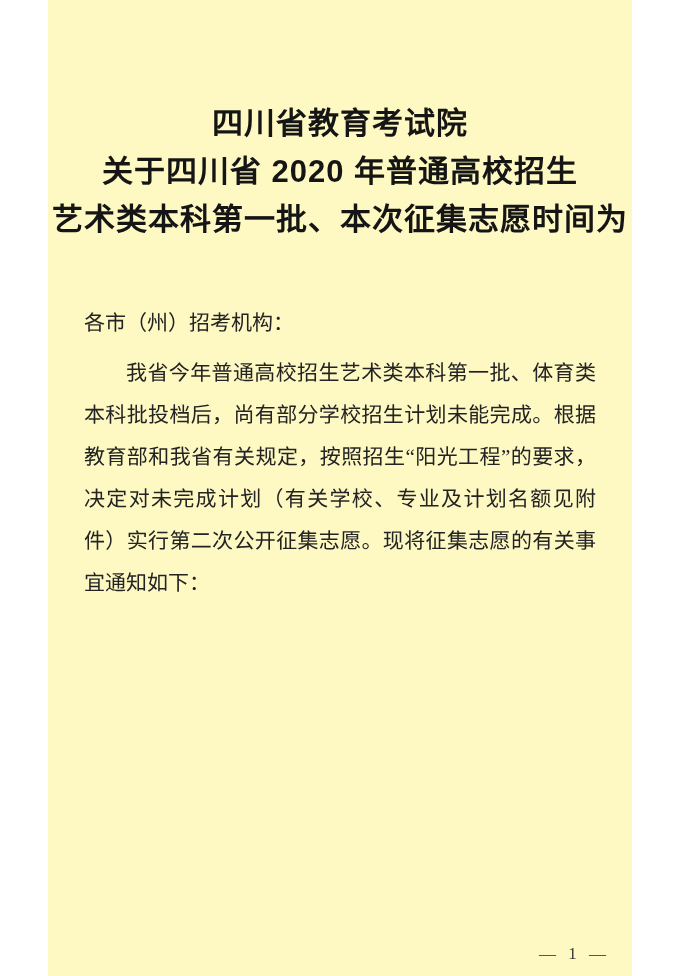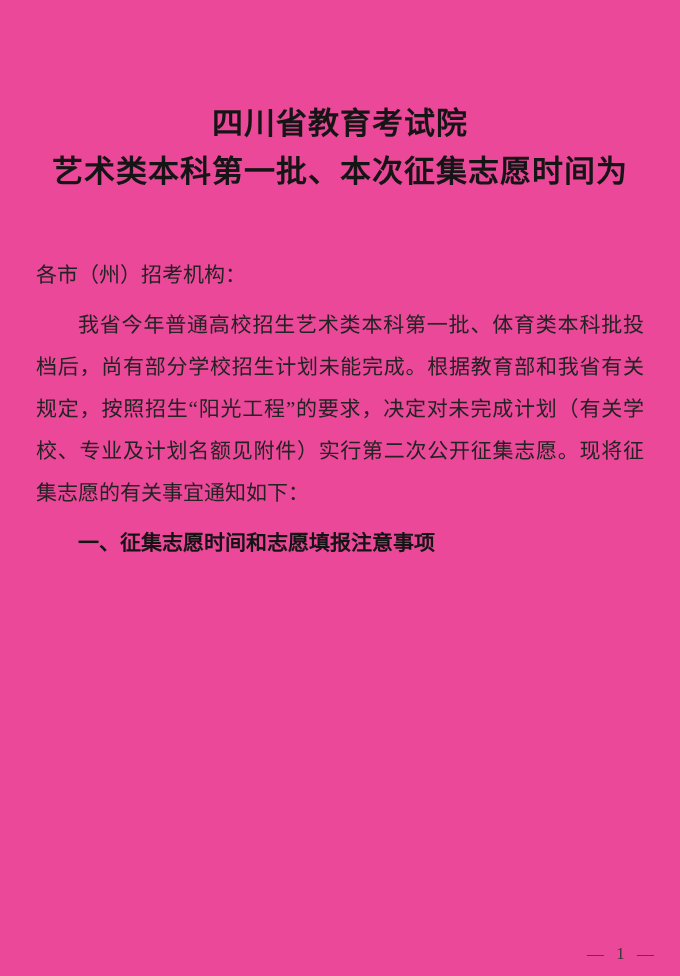--- a/index.html
+++ b/index.html
@@ -2,24 +2,24 @@
 <html lang="zh-CN"><head>
 <meta charset="utf-8">
 <style>
   html, body {
     margin: 0;
     padding: 0;
     background: #ffffff;
   }
   .page {
     position: relative;
-    width: 680px;
+    width: 584px;
     height: 976px;
     margin: 0 auto;
-    background: #ec4899;
+    background: #fef9c3;
     color: #1c1c1c;
     overflow: hidden;
     box-sizing: border-box;
   }
   .doc-title {
     padding-top: 100px;
     text-align: center;
     font-family: "Liberation Sans", "DejaVu Sans", sans-serif;
     font-weight: 700;
     font-size: 31px;
@@ -60,24 +60,24 @@
     color: #3a3a3a;
   }
 </style>
 </head>
 <body>
 
 <div class="page">
 
   <div class="doc-title">
     <div>四川省教育考试院</div>
+    <div>关于四川省 2020 年普通高校招生</div>
     <div>艺术类本科第一批、本次征集志愿时间为</div>
   </div>
 
   <div class="doc-body">
     <p>各市（州）招考机构：</p>
     <p class="indent">我省今年普通高校招生艺术类本科第一批、体育类本科批投档后，尚有部分学校招生计划未能完成。根据教育部和我省有关规定，按照招生“阳光工程”的要求，决定对未完成计划（有关学校、专业及计划名额见附件）实行第二次公开征集志愿。现将征集志愿的有关事宜通知如下：</p>
-    <p class="indent section-heading">一、征集志愿时间和志愿填报注意事项</p>
   </div>
 
   <div class="page-number">— 1 —</div>
 
 </div>
 
 </body></html>

